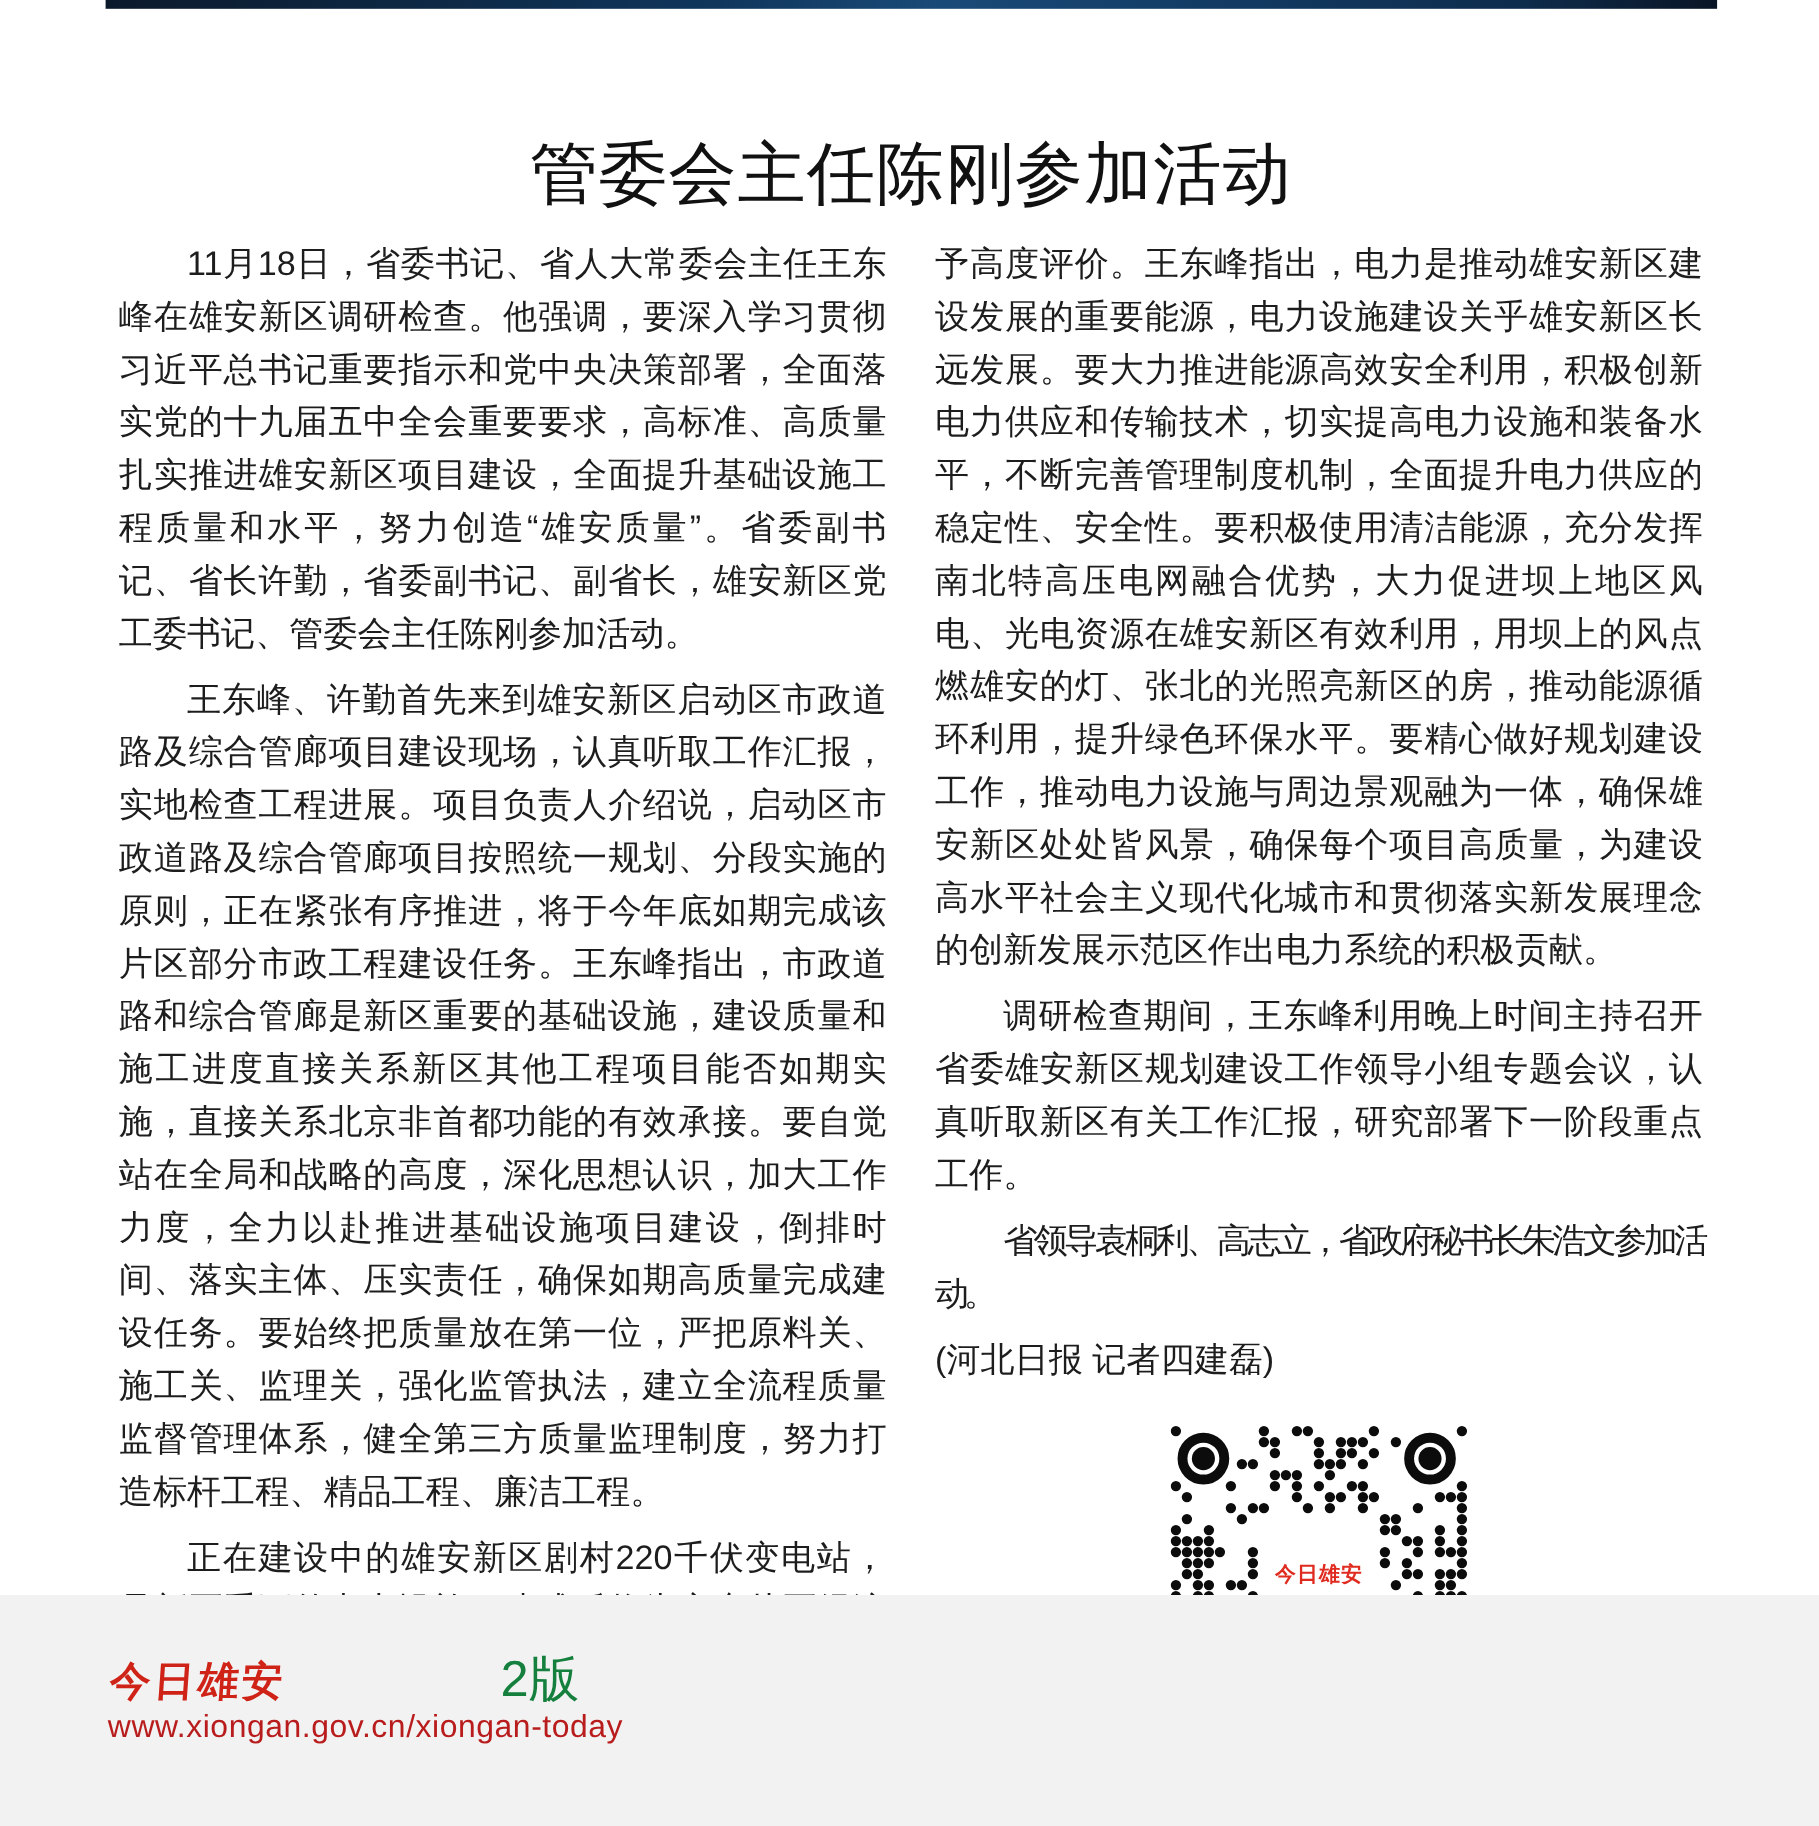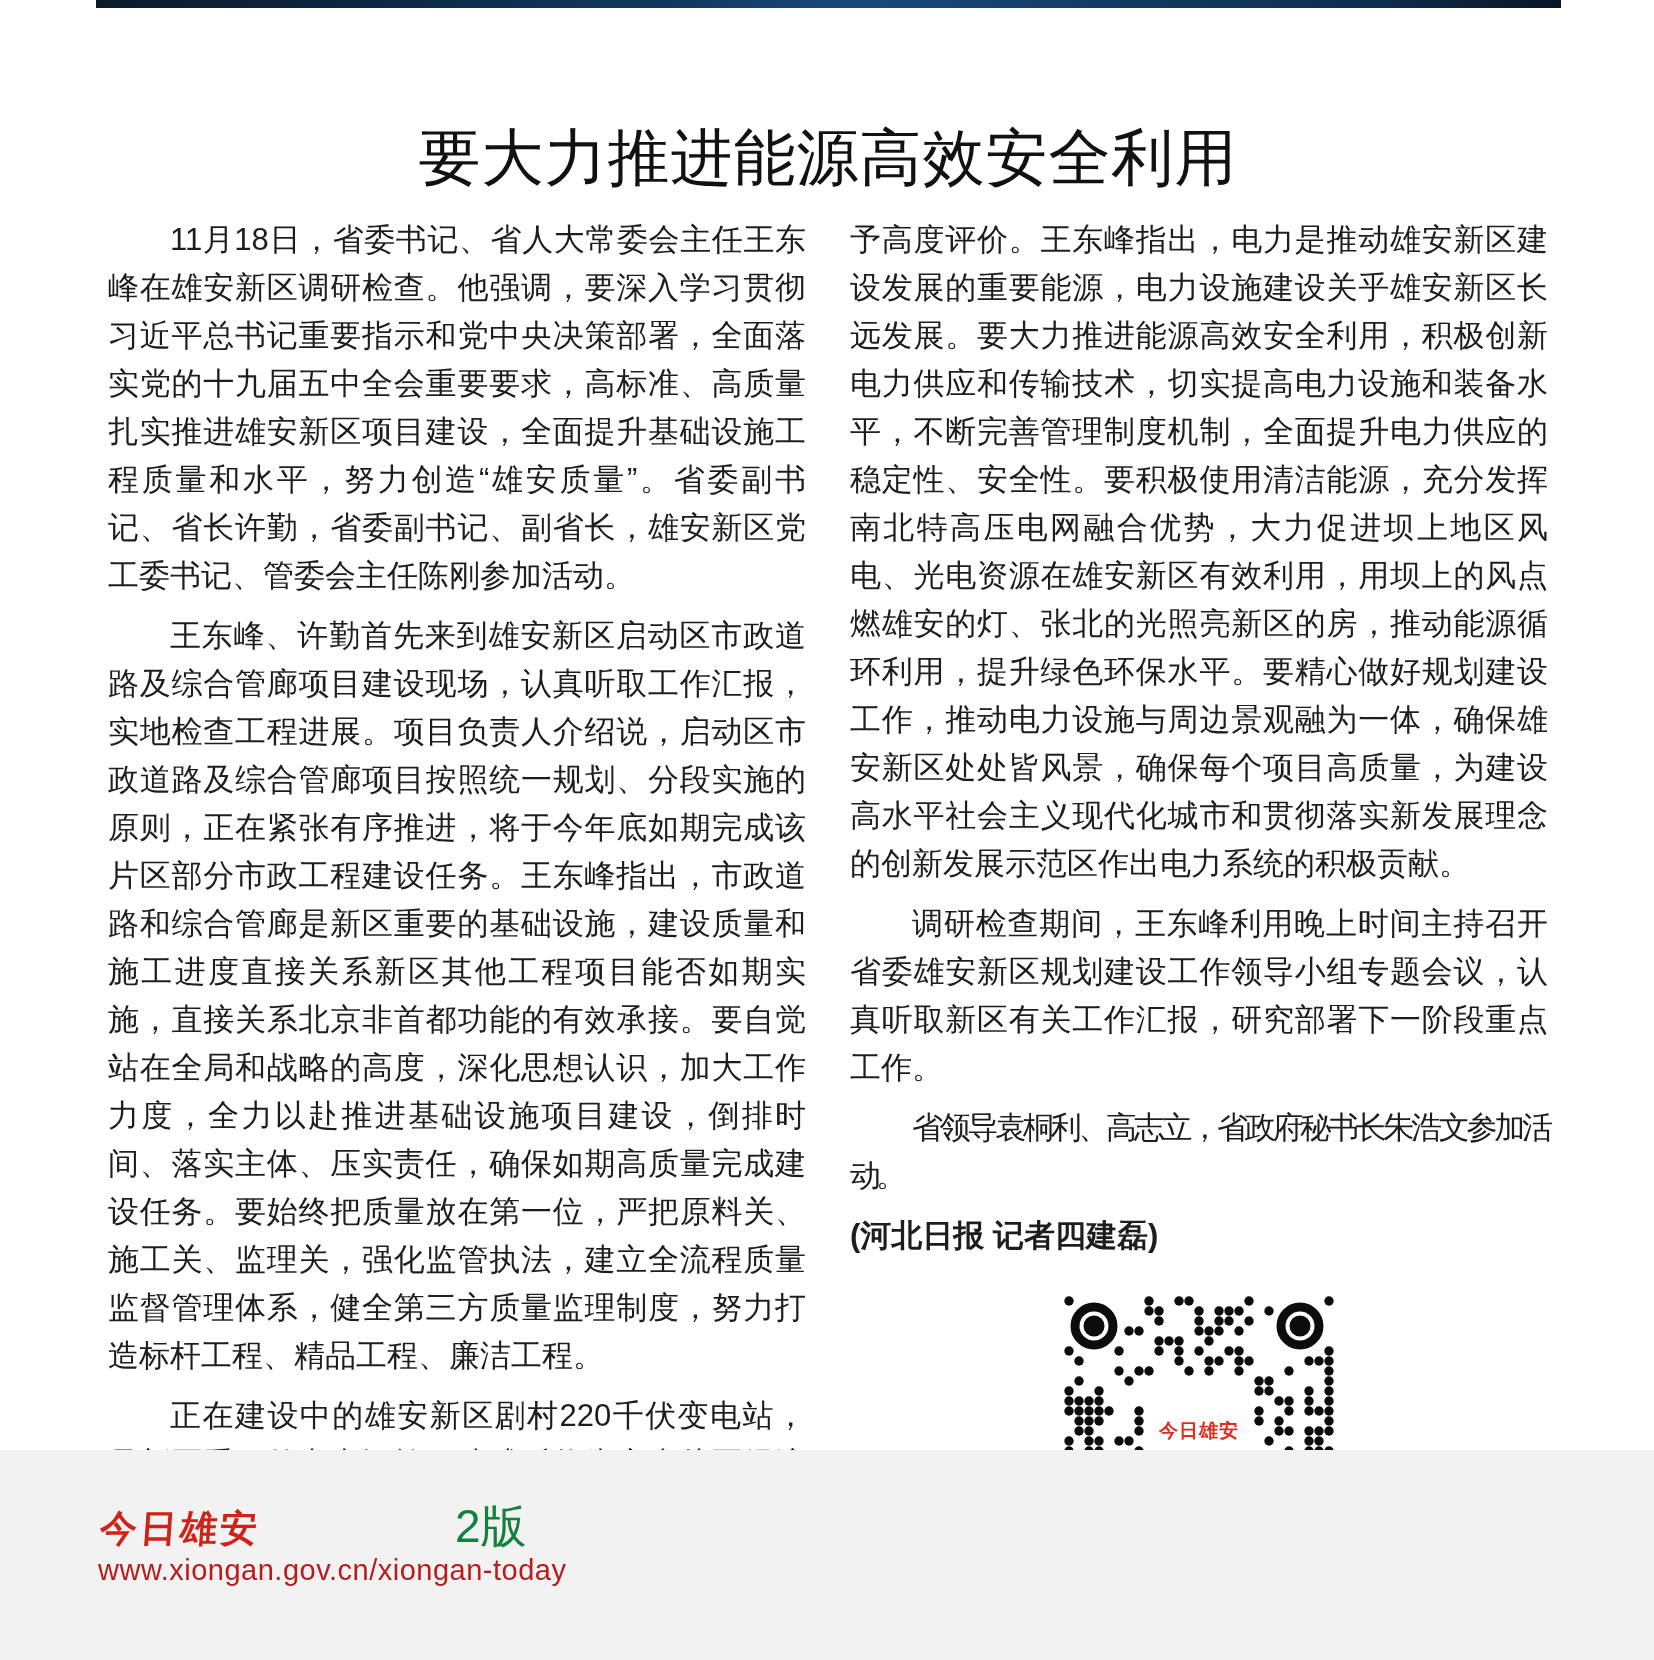--- a/index.html
+++ b/index.html
@@ -20,21 +20,21 @@
     position:absolute;left:96px;top:204px;width:1464px;
     display:flex;gap:20px;align-items:flex-start;
   }
   .col{width:722px;}
   .col p{
     margin:12px;font-size:31px;line-height:48px;color:#1d1d1d;
     text-align:justify;text-justify:inter-ideograph;
   }
   .indent{text-indent:2em;}
   .tight{letter-spacing:-0.16em;}
-  .align-right{text-align:center;font-weight:bold;}
+  .align-right{text-align:center;}
   .qr-wrap{width:270px;margin:36px auto 0;position:relative;}
   .qr-wrap svg{display:block;}
   .qr-center-label{
     position:absolute;left:50%;top:50%;transform:translate(-50%,-50%);
     font-size:19px;font-weight:700;color:var(--qr-label-red,#e02b20);
     letter-spacing:1px;white-space:nowrap;font-family:"Liberation Serif",serif;
   }
   .qr-caption{
     text-align:center;font-size:29px;color:#2b2b2b;margin-top:26px;letter-spacing:1px;
   }
@@ -53,21 +53,21 @@
   }
   .footer-url{
     position:absolute;left:98px;top:104px;font-size:29px;color:#b91c1c;letter-spacing:0.5px;
   }
 </style>
 </head>
 <body>
 
 <div class="top-bar"></div>
 
-<h1 class="article-title">要大力推进能源高效安全利用</h1>
+<h1 class="article-title">管委会主任陈刚参加活动</h1>
 
 <div class="columns">
   <div class="col">
     <p class="indent">11月18日，省委书记、省人大常委会主任王东峰在雄安新区调研检查。他强调，要深入学习贯彻习近平总书记重要指示和党中央决策部署，全面落实党的十九届五中全会重要要求，高标准、高质量扎实推进雄安新区项目建设，全面提升基础设施工程质量和水平，努力创造“雄安质量”。省委副书记、省长许勤，省委副书记、副省长，雄安新区党工委书记、管委会主任陈刚参加活动。</p>
     <p class="indent">王东峰、许勤首先来到雄安新区启动区市政道路及综合管廊项目建设现场，认真听取工作汇报，实地检查工程进展。项目负责人介绍说，启动区市政道路及综合管廊项目按照统一规划、分段实施的原则，正在紧张有序推进，将于今年底如期完成该片区部分市政工程建设任务。王东峰指出，市政道路和综合管廊是新区重要的基础设施，建设质量和施工进度直接关系新区其他工程项目能否如期实施，直接关系北京非首都功能的有效承接。要自觉站在全局和战略的高度，深化思想认识，加大工作力度，全力以赴推进基础设施项目建设，倒排时间、落实主体、压实责任，确保如期高质量完成建设任务。要始终把质量放在第一位，严把原料关、施工关、监理关，强化监管执法，建立全流程质量监督管理体系，健全第三方质量监理制度，努力打造标杆工程、精品工程、廉洁工程。</p>
     <p class="indent">正在建设中的雄安新区剧村220千伏变电站，是新区重要的电力设施，建成后将为容东片区经济发展和居民生活提供充足的电力保障。王东峰、许勤认真了解变电站建设情况，对贯穿其中的理念创新、技术创新、模式创新给</p>
   </div>
   <div class="col">
     <p>予高度评价。王东峰指出，电力是推动雄安新区建设发展的重要能源，电力设施建设关乎雄安新区长远发展。要大力推进能源高效安全利用，积极创新电力供应和传输技术，切实提高电力设施和装备水平，不断完善管理制度机制，全面提升电力供应的稳定性、安全性。要积极使用清洁能源，充分发挥南北特高压电网融合优势，大力促进坝上地区风电、光电资源在雄安新区有效利用，用坝上的风点燃雄安的灯、张北的光照亮新区的房，推动能源循环利用，提升绿色环保水平。要精心做好规划建设工作，推动电力设施与周边景观融为一体，确保雄安新区处处皆风景，确保每个项目高质量，为建设高水平社会主义现代化城市和贯彻落实新发展理念的创新发展示范区作出电力系统的积极贡献。</p>
     <p class="indent">调研检查期间，王东峰利用晚上时间主持召开省委雄安新区规划建设工作领导小组专题会议，认真听取新区有关工作汇报，研究部署下一阶段重点工作。</p>

